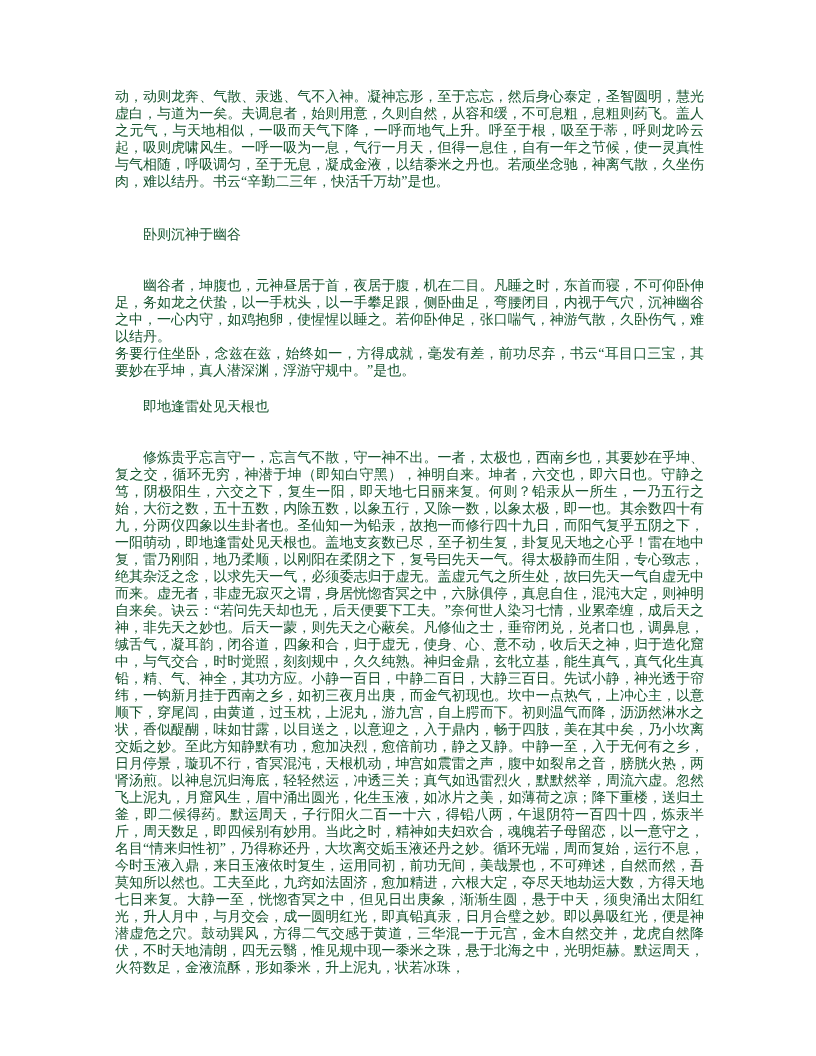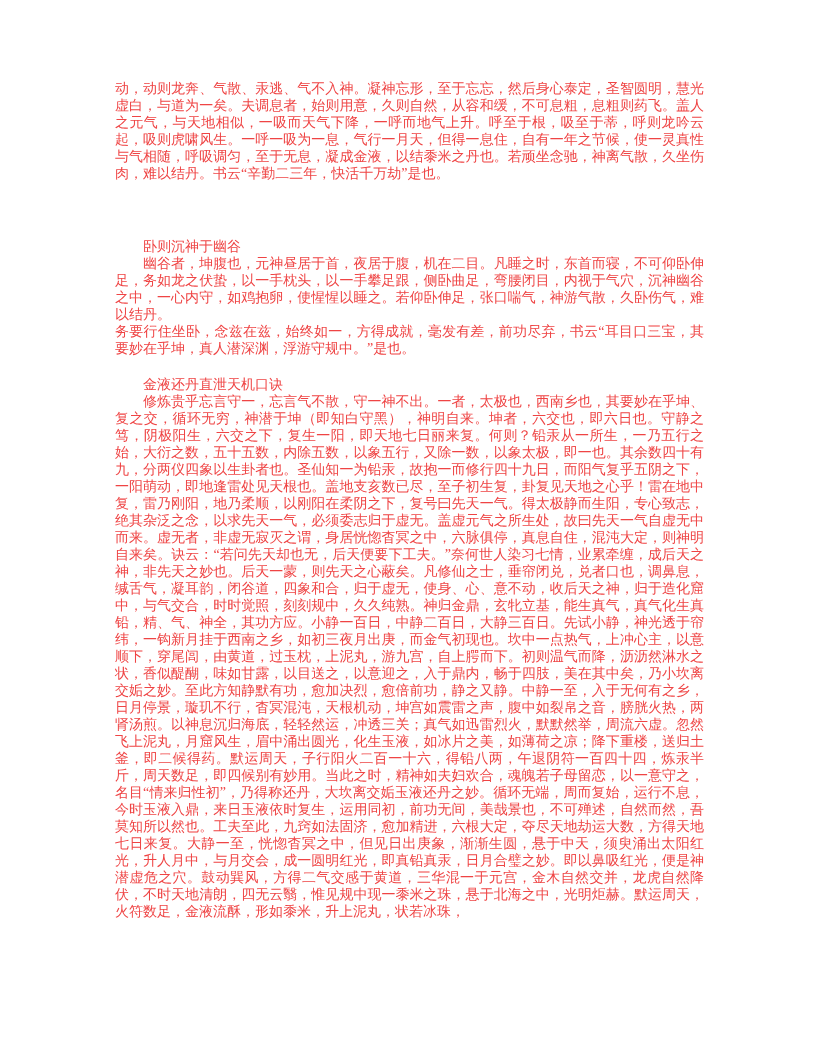--- a/index.html
+++ b/index.html
@@ -10,57 +10,58 @@
   .page {
     position: relative;
     width: 816px;
     height: 1056px;
     background: #ffffff;
     overflow: hidden;
   }
   .doc {
     position: absolute;
     left: 115px;
-    top: 80px;
+    top: 88px;
     width: 589px;
     font-family: "Liberation Serif", "DejaVu Serif", serif;
     font-size: 14px;
     line-height: 17px;
-    color: #ef4444;
+    color: #14532d;
     text-align: justify;
     word-break: break-all;
   }
   .para {
     margin: 0;
     padding: 0;
   }
   .para.indent {
     text-indent: 2em;
+    margin-top: 34px;
   }
   .heading {
     margin: 0;
     padding: 0;
     font-size: 14px;
     line-height: 17px;
     font-weight: normal;
     text-indent: 2em;
     text-align: left;
   }
   .heading.gap-large {
-    margin-top: 56px;
+    margin-top: 36px;
   }
   .heading.gap-small {
     margin-top: 19px;
   }
 </style>
 </head>
 <body>
 
 <div class="page">
   <div class="doc">
     <p class="para">动，动则龙奔、气散、汞逃、气不入神。凝神忘形，至于忘忘，然后身心泰定，圣智圆明，慧光虚白，与道为一矣。夫调息者，始则用意，久则自然，从容和缓，不可息粗，息粗则药飞。盖人之元气，与天地相似，一吸而天气下降，一呼而地气上升。呼至于根，吸至于蒂，呼则龙吟云起，吸则虎啸风生。一呼一吸为一息，气行一月天，但得一息住，自有一年之节候，使一灵真性与气相随，呼吸调匀，至于无息，凝成金液，以结黍米之丹也。若顽坐念驰，神离气散，久坐伤肉，难以结丹。书云“辛勤二三年，快活千万劫”是也。</p>
     <h2 class="heading gap-large">卧则沉神于幽谷</h2>
     <p class="para indent">幽谷者，坤腹也，元神昼居于首，夜居于腹，机在二目。凡睡之时，东首而寝，不可仰卧伸足，务如龙之伏蛰，以一手枕头，以一手攀足跟，侧卧曲足，弯腰闭目，内视于气穴，沉神幽谷之中，一心内守，如鸡抱卵，使惺惺以睡之。若仰卧伸足，张口喘气，神游气散，久卧伤气，难以结丹。</p>
     <p class="para">务要行住坐卧，念兹在兹，始终如一，方得成就，毫发有差，前功尽弃，书云“耳目口三宝，其要妙在乎坤，真人潜深渊，浮游守规中。”是也。</p>
-    <h2 class="heading gap-small">金液还丹直泄天机口诀</h2>
+    <h2 class="heading gap-small">即地逢雷处见天根也</h2>
     <p class="para indent">修炼贵乎忘言守一，忘言气不散，守一神不出。一者，太极也，西南乡也，其要妙在乎坤、复之交，循环无穷，神潜于坤（即知白守黑），神明自来。坤者，六交也，即六日也。守静之笃，阴极阳生，六交之下，复生一阳，即天地七日丽来复。何则？铅汞从一所生，一乃五行之始，大衍之数，五十五数，内除五数，以象五行，又除一数，以象太极，即一也。其余数四十有九，分两仪四象以生卦者也。圣仙知一为铅汞，故抱一而修行四十九日，而阳气复乎五阴之下，一阳萌动，即地逢雷处见天根也。盖地支亥数已尽，至子初生复，卦复见天地之心乎！雷在地中复，雷乃刚阳，地乃柔顺，以刚阳在柔阴之下，复号曰先天一气。得太极静而生阳，专心致志，绝其杂泛之念，以求先天一气，必须委志归于虚无。盖虚元气之所生处，故曰先天一气自虚无中而来。虚无者，非虚无寂灭之谓，身居恍惚杳冥之中，六脉俱停，真息自住，混沌大定，则神明自来矣。诀云：“若问先天却也无，后天便要下工夫。”奈何世人染习七情，业累牵缠，成后天之神，非先天之妙也。后天一蒙，则先天之心蔽矣。凡修仙之士，垂帘闭兑，兑者口也，调鼻息，缄舌气，凝耳韵，闭谷道，四象和合，归于虚无，使身、心、意不动，收后天之神，归于造化窟中，与气交合，时时觉照，刻刻规中，久久纯熟。神归金鼎，玄牝立基，能生真气，真气化生真铅，精、气、神全，其功方应。小静一百日，中静二百日，大静三百日。先试小静，神光透于帘纬，一钩新月挂于西南之乡，如初三夜月出庚，而金气初现也。坎中一点热气，上冲心主，以意顺下，穿尾闾，由黄道，过玉枕，上泥丸，游九宫，自上腭而下。初则温气而降，沥沥然淋水之状，香似醍醐，味如甘露，以目送之，以意迎之，入于鼎内，畅于四肢，美在其中矣，乃小坎离交姤之妙。至此方知静默有功，愈加决烈，愈倍前功，静之又静。中静一至，入于无何有之乡，日月停景，璇玑不行，杳冥混沌，天根机动，坤宫如震雷之声，腹中如裂帛之音，膀胱火热，两肾汤煎。以神息沉归海底，轻轻然运，冲透三关；真气如迅雷烈火，默默然举，周流六虚。忽然飞上泥丸，月窟风生，眉中涌出圆光，化生玉液，如冰片之美，如薄荷之凉；降下重楼，送归土釜，即二候得药。默运周天，子行阳火二百一十六，得铅八两，午退阴符一百四十四，炼汞半斤，周天数足，即四候别有妙用。当此之时，精神如夫妇欢合，魂魄若子母留恋，以一意守之，名目“情来归性初”，乃得称还丹，大坎离交姤玉液还丹之妙。循环无端，周而复始，运行不息，今时玉液入鼎，来日玉液依时复生，运用同初，前功无间，美哉景也，不可殚述，自然而然，吾莫知所以然也。工夫至此，九窍如法固济，愈加精进，六根大定，夺尽天地劫运大数，方得天地七日来复。大静一至，恍惚杳冥之中，但见日出庚象，渐渐生圆，悬于中天，须臾涌出太阳红光，升人月中，与月交会，成一圆明红光，即真铅真汞，日月合璧之妙。即以鼻吸红光，便是神潜虚危之穴。鼓动巽风，方得二气交感于黄道，三华混一于元宫，金木自然交并，龙虎自然降伏，不时天地清朗，四无云翳，惟见规中现一黍米之珠，悬于北海之中，光明炬赫。默运周天，火符数足，金液流酥，形如黍米，升上泥丸，状若冰珠，</p>
   </div>
 </div>
 
 </body></html>

